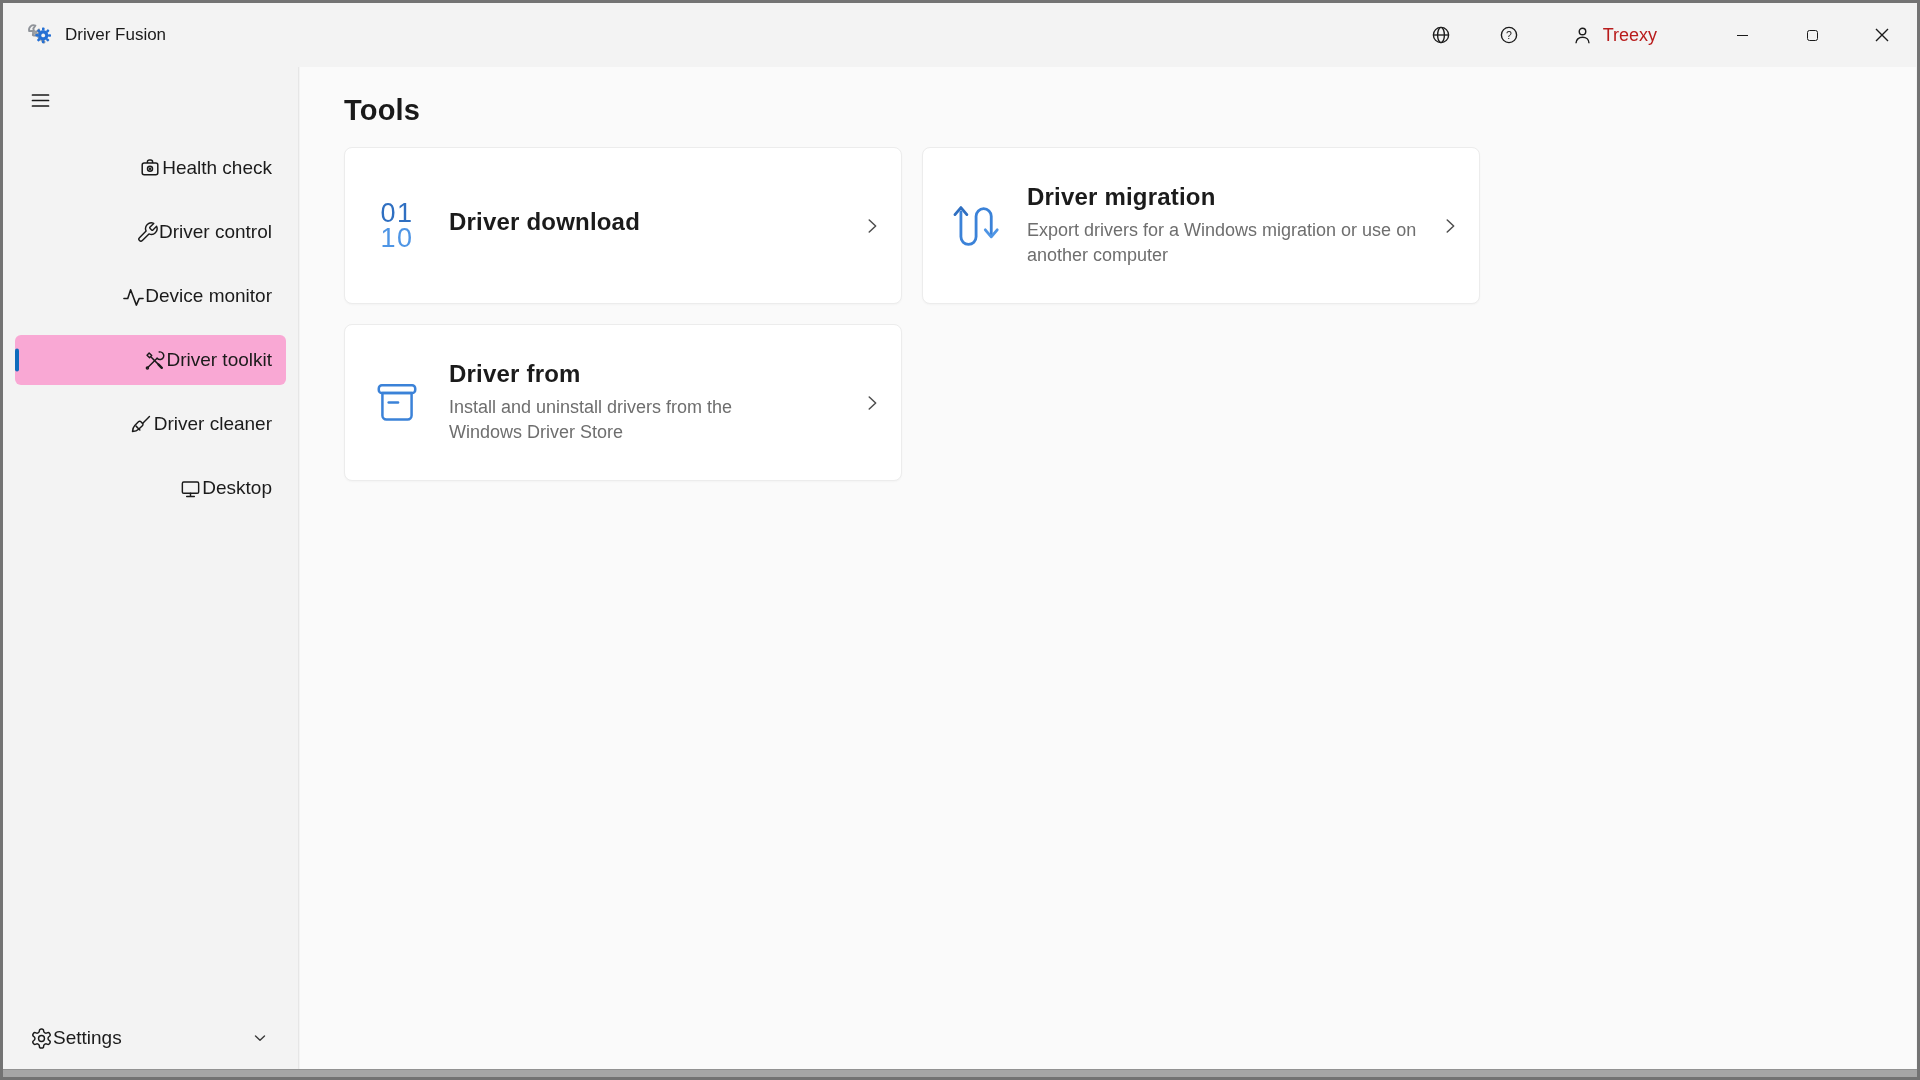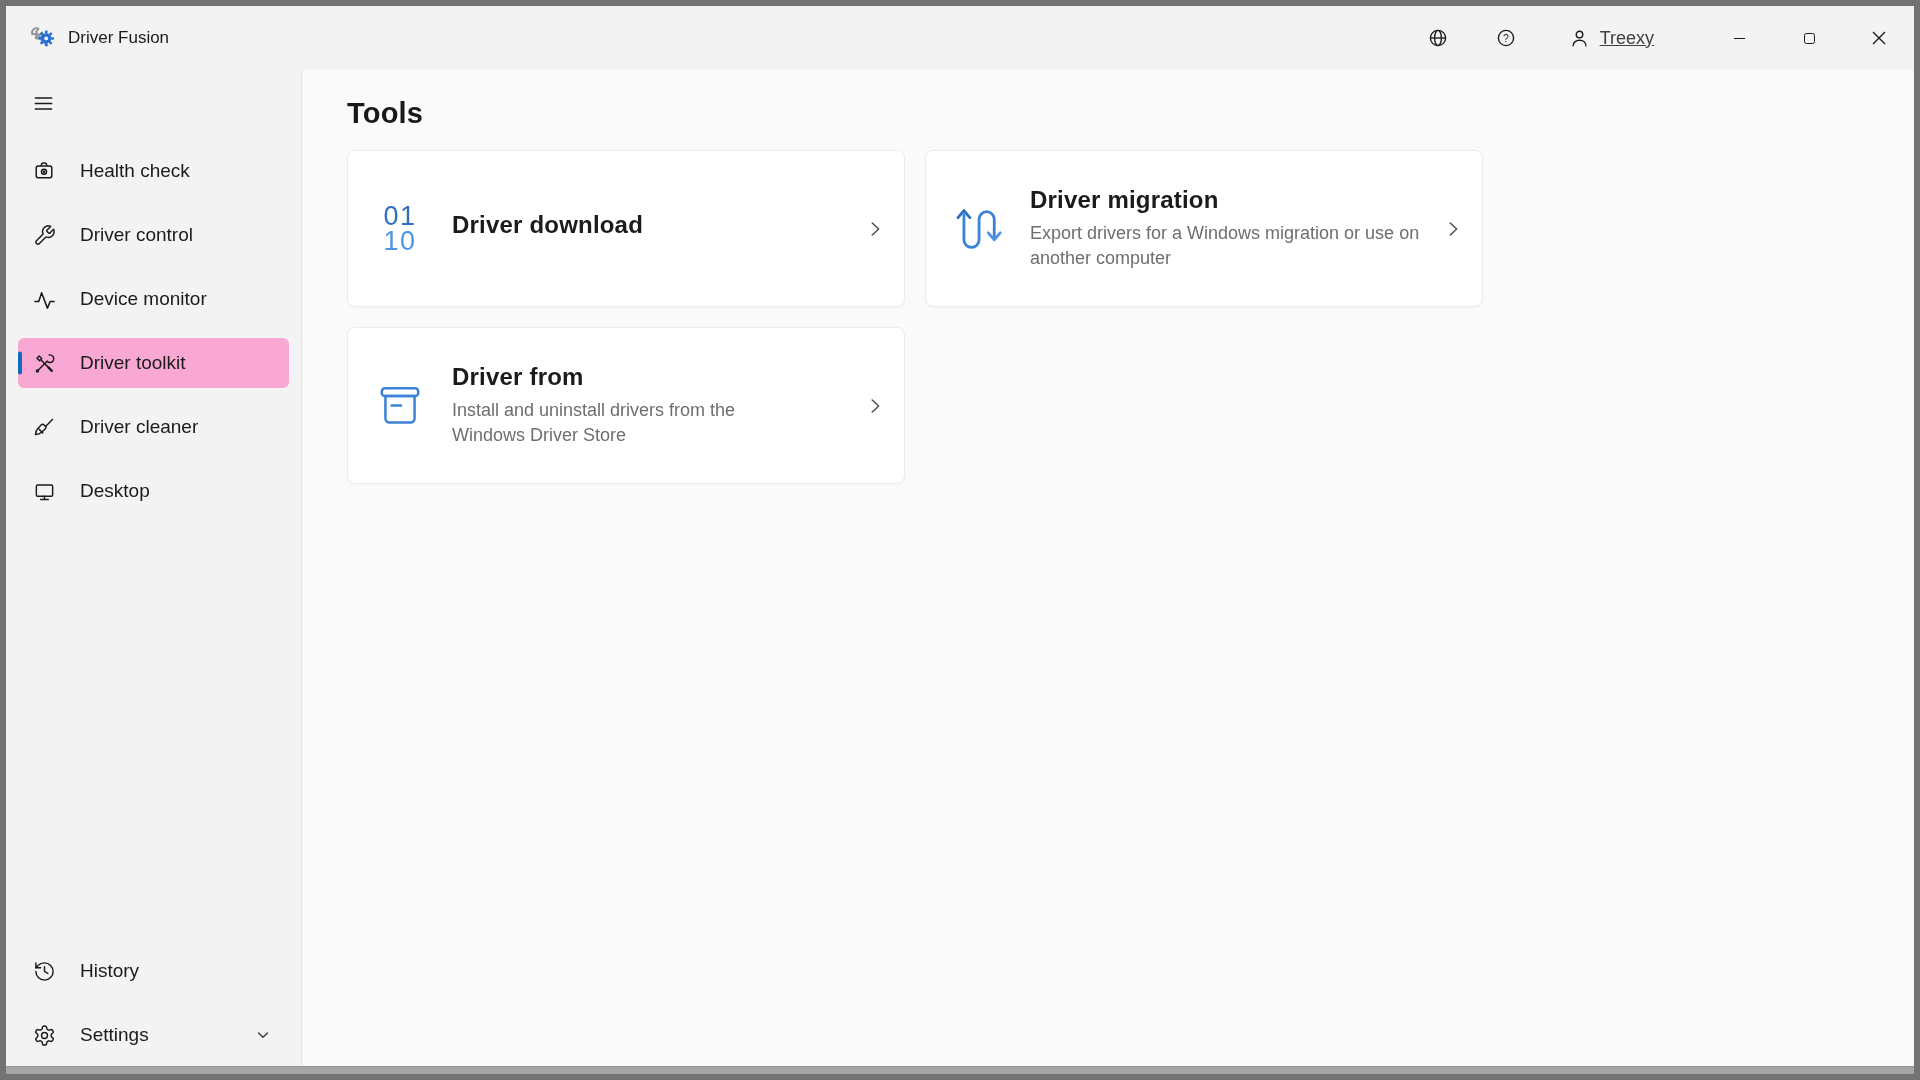--- a/index.html
+++ b/index.html
@@ -1,40 +1,40 @@
 <!DOCTYPE html>
 <html><head>
 <meta charset="utf-8">
 <style>
   * { margin:0; padding:0; box-sizing:border-box; }
   html,body { width:1920px; height:1080px; overflow:hidden; background:#e8e8e8; }
   body { font-family:"Liberation Sans","DejaVu Sans",sans-serif; color:#1a1a1a; }
 
   .window {
     position:relative; width:1920px; height:1080px;
-    background:#f3f3f3; border:6px solid #737373;
+    background:#f3f3f3; border:3px solid #737373;
   }
 
   
   .titlebar { height:64px; display:flex; align-items:center; padding-left:22px; }
   .app-id { display:flex; align-items:center; }
   .app-title { font-size:17px; margin-left:13px; color:#1b1b1b; }
   .titlebar-actions { margin-left:auto; display:flex; align-items:center; height:100%; }
   .tb-btn {
     width:48px; height:44px; border:none; background:transparent; border-radius:5px;
     display:flex; align-items:center; justify-content:center; cursor:pointer;
   }
   .tb-btn.globe { margin-right:20px; }
   .tb-btn.help  { margin-right:26px; }
   .tb-account {
     height:44px; border:none; background:transparent; border-radius:5px; cursor:pointer;
     display:flex; align-items:center; gap:9px; padding:0 12px; margin-right:38px;
     font-family:inherit;
   }
-  .tb-account span { font-size:18px; color:#404040;text-decoration:underline; }
+  .tb-account span { font-size:18px; color:#b91c1c; }
   .win-controls { display:flex; height:64px; }
   .win-controls button {
     width:70px; height:64px; border:none; background:transparent; cursor:pointer;
     display:flex; align-items:center; justify-content:center;
   }
   .glyph-min { width:11px; height:0; border-top:1.4px solid #1a1a1a; display:block; }
   .glyph-max { width:11px; height:11px; border:1.4px solid #1a1a1a; border-radius:2.5px; display:block; }
 
   
   .sidebar {
@@ -44,21 +44,21 @@
   }
   .hamburger {
     margin:14px 0 10px 16px; width:42px; height:38px; border:none; background:transparent;
     border-radius:5px; display:flex; align-items:center; justify-content:center; cursor:pointer;
   }
   .nav { display:flex; flex-direction:column; }
   .nav.top { margin-top:14px; }
   .nav.bottom { margin-bottom:6px; }
   .nav-item {
     height:50px; margin:0 12px 14px 12px; border-radius:6px; position:relative;
-    display:flex; align-items:center; gap:24px; padding:0 14px; cursor:pointer;
+    display:flex; align-items:center; padding:0 14px; cursor:pointer;justify-content:flex-end;
   }
   .nav-item:last-child { margin-bottom:14px; }
   .nav.bottom .nav-item:last-child { margin-bottom:0; }
   .nav-item.selected { background:#f9a8d4; }
   .nav-item.selected::before {
     content:""; position:absolute; left:0; top:50%; transform:translateY(-50%);
     width:4px; height:23px; border-radius:2px; background:#0f6cbd;
   }
   .nav-icon { width:24px; height:24px; flex:none; display:flex; align-items:center; justify-content:center; }
   .nav-label { font-size:19px; color:#1b1b1b; }
@@ -243,30 +243,20 @@
             <path d="M12 17v3M8 20.4h8"></path>
           </svg>
         </span>
         <span class="nav-label">Desktop</span>
       </div>
     </nav>
 
     <div class="sidebar-spacer"></div>
 
     <nav class="nav bottom">
-      <div class="nav-item">
-        <span class="nav-icon">
-          <svg width="23" height="23" viewBox="0 0 24 24" fill="none" stroke="#1a1a1a" stroke-width="1.5" stroke-linejoin="round" stroke-linecap="round">
-            <path d="M3 12a9 9 0 1 0 9-9 9.75 9.75 0 0 0-6.74 2.74L3 8"></path>
-            <path d="M3 3v5h5"></path>
-            <path d="M12 7v5l3.5 2"></path>
-          </svg>
-        </span>
-        <span class="nav-label">History</span>
-      </div>
 
       <div class="nav-item">
         <span class="nav-icon">
           <svg width="23" height="23" viewBox="0 0 24 24" fill="none" stroke="#1a1a1a" stroke-width="1.5" stroke-linejoin="round" stroke-linecap="round">
             <path d="M12.22 2h-.44a2 2 0 0 0-2 2v.18a2 2 0 0 1-1 1.73l-.43.25a2 2 0 0 1-2 0l-.15-.08a2 2 0 0 0-2.73.73l-.22.38a2 2 0 0 0 .73 2.73l.15.1a2 2 0 0 1 1 1.72v.51a2 2 0 0 1-1 1.74l-.15.09a2 2 0 0 0-.73 2.73l.22.38a2 2 0 0 0 2.73.73l.15-.08a2 2 0 0 1 2 0l.43.25a2 2 0 0 1 1 1.73V20a2 2 0 0 0 2 2h.44a2 2 0 0 0 2-2v-.18a2 2 0 0 1 1-1.73l.43-.25a2 2 0 0 1 2 0l.15.08a2 2 0 0 0 2.73-.73l.22-.39a2 2 0 0 0-.73-2.73l-.15-.08a2 2 0 0 1-1-1.74v-.5a2 2 0 0 1 1-1.74l.15-.09a2 2 0 0 0 .73-2.73l-.22-.38a2 2 0 0 0-2.73-.73l-.15.08a2 2 0 0 1-2 0l-.43-.25a2 2 0 0 1-1-1.73V4a2 2 0 0 0-2-2z"></path>
             <circle cx="12" cy="12" r="3.1"></circle>
           </svg>
         </span>
         <span class="nav-label">Settings</span>
         <span class="nav-trailing">

